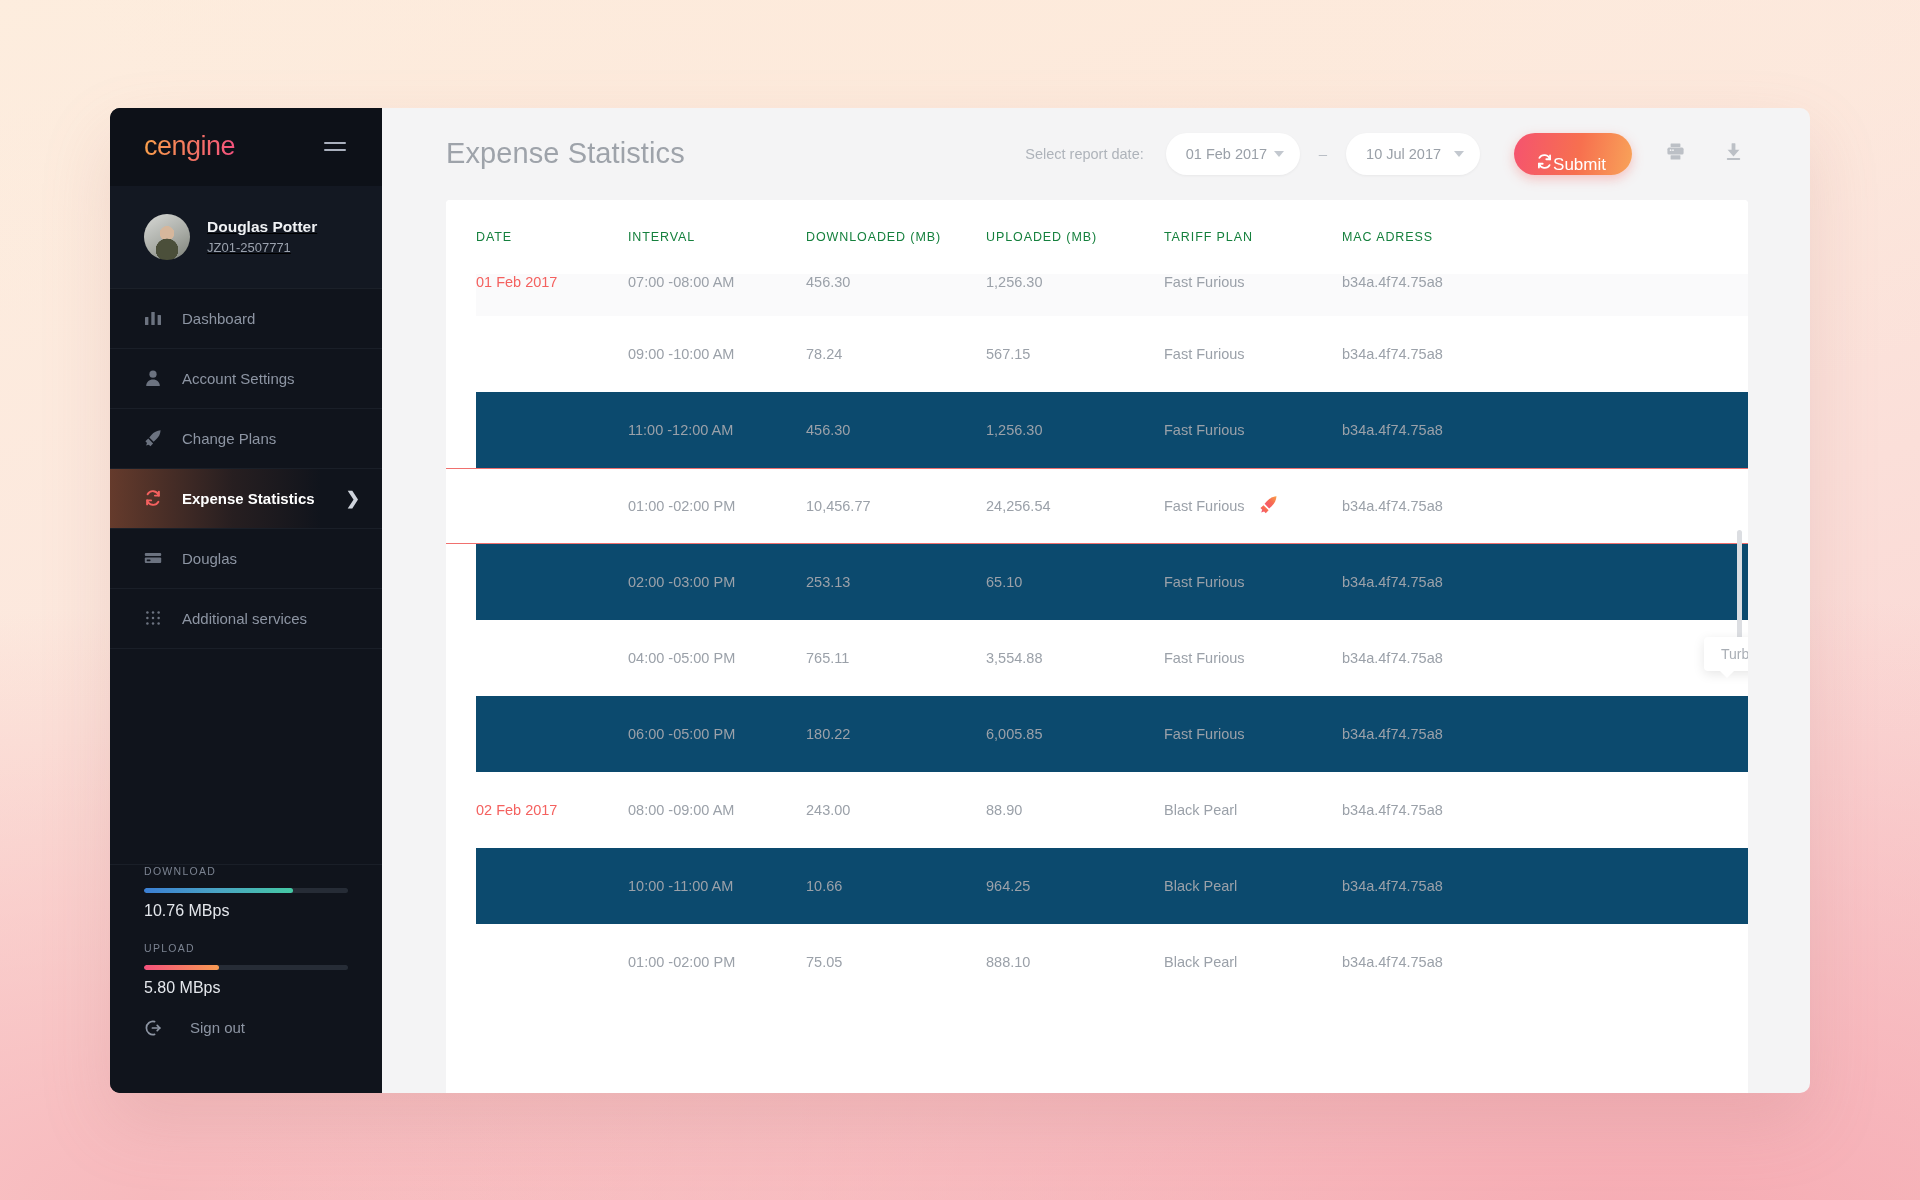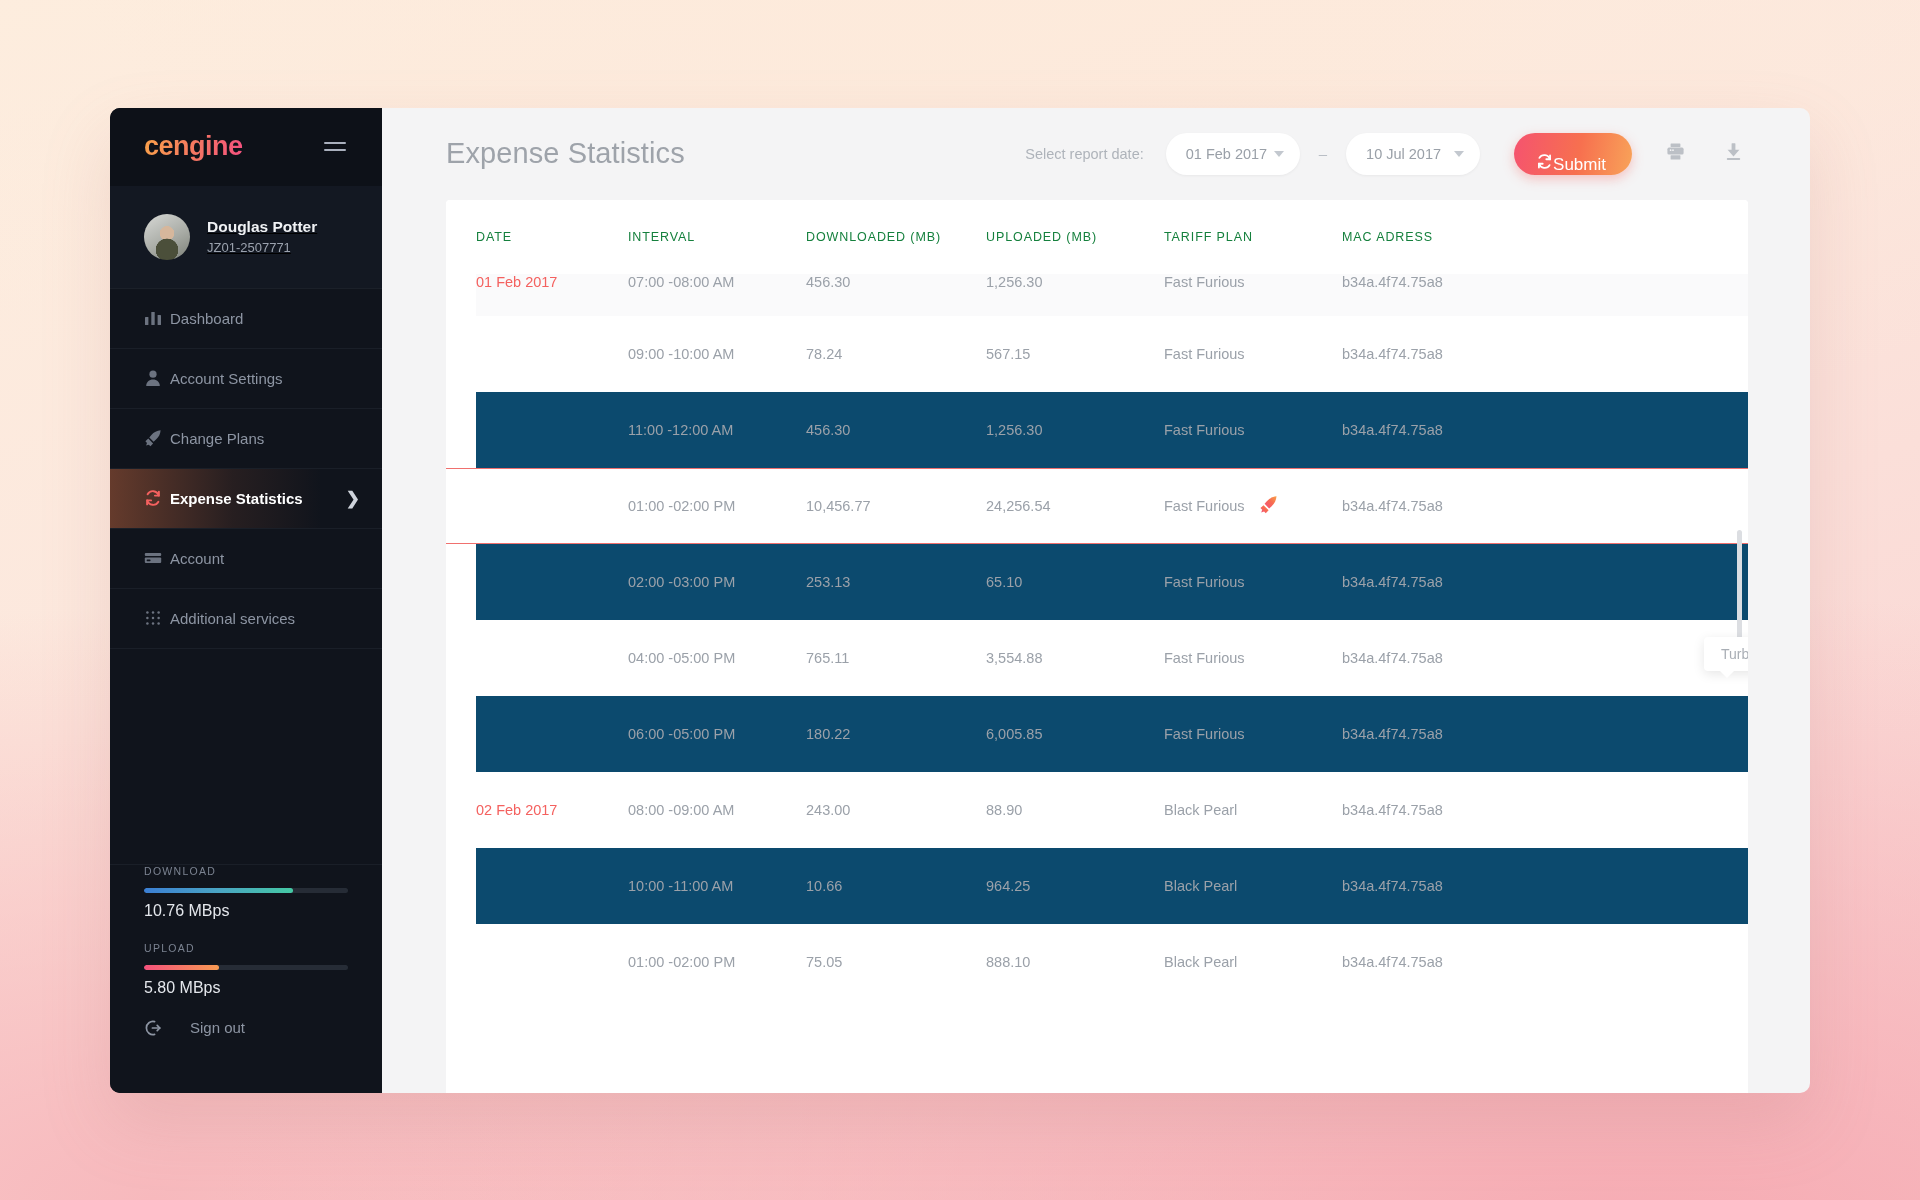--- a/index.html
+++ b/index.html
@@ -47,21 +47,21 @@
     height: 78px;
     display: flex;
     align-items: center;
     justify-content: space-between;
     padding: 0 36px 0 34px;
     background: #0d1118;
   }
 
   .logo {
     font-size: 27px;
-    font-weight: bold;
+    font-weight: normal;
     letter-spacing: -0.5px;
     background: linear-gradient(100deg, #f9a24a 0%, #f57c5e 45%, #f4507f 100%);
     -webkit-background-clip: text;
     background-clip: text;
     color: transparent;
     -webkit-text-fill-color: transparent;
   }
 
   .hamburger { display: flex; flex-direction: column; gap: 5px; cursor: pointer; }
   .hamburger span { display: block; width: 22px; height: 2px; background: #a9b0bd; border-radius: 1px; }
@@ -89,21 +89,21 @@
   .profile-text { line-height: 1.42; }
   .profile-name { font-size: 15.5px; font-weight: bold; color: #f0f2f5; }
   .profile-id  { font-size: 13px; color: #9ba2ae; margin-top: 1px; }
 
   
   .nav { display: flex; flex-direction: column; }
   .nav-item {
     position: relative;
     display: flex;
     align-items: center;
-    gap: 8px;
+    gap: 20px;
     height: 60px;
     padding: 0 22px 0 34px;
     color: #8d95a3;
     font-size: 15px;
     cursor: pointer;
     border-bottom: 1px solid #1a1f28;
     background: #10141c;
   }
   .nav-item.active {
     color: #ffffff;
@@ -389,21 +389,21 @@
       </div>
 
       <div class="nav-item">
         <span class="nav-icon">
           <svg width="18" height="18" viewBox="0 0 18 18" fill="#6c7380">
             <rect x="0.8" y="4" width="16.4" height="3.1" rx="1"></rect>
             <rect x="0.8" y="8.6" width="16.4" height="5.4" rx="1"></rect>
             <rect x="2.6" y="10.6" width="4" height="1.6" rx="0.8" fill="#10141c"></rect>
           </svg>
         </span>
-        <span class="nav-label">Account</span>
+        <span class="nav-label">Douglas</span>
       </div>
 
       <div class="nav-item">
         <span class="nav-icon">
           <svg width="18" height="18" viewBox="0 0 18 18" fill="#6c7380">
             <circle cx="3.4" cy="3.6" r="1.25"></circle>
               <circle cx="9" cy="3.6" r="1.25"></circle>
               <circle cx="14.6" cy="3.6" r="1.25"></circle>
             <circle cx="3.4" cy="9" r="1.25"></circle>
               <circle cx="9" cy="9" r="1.25"></circle>

